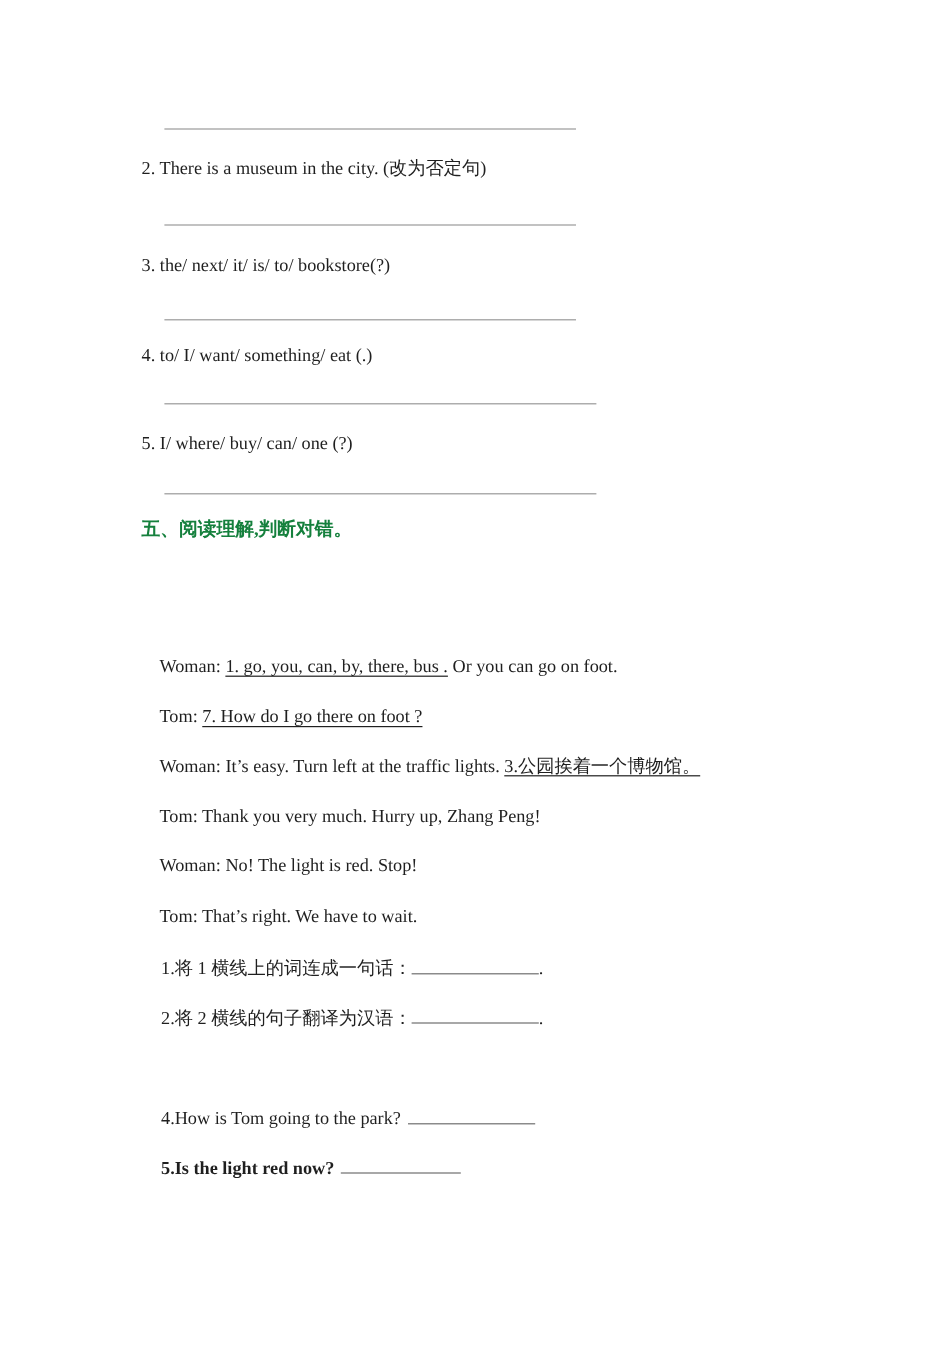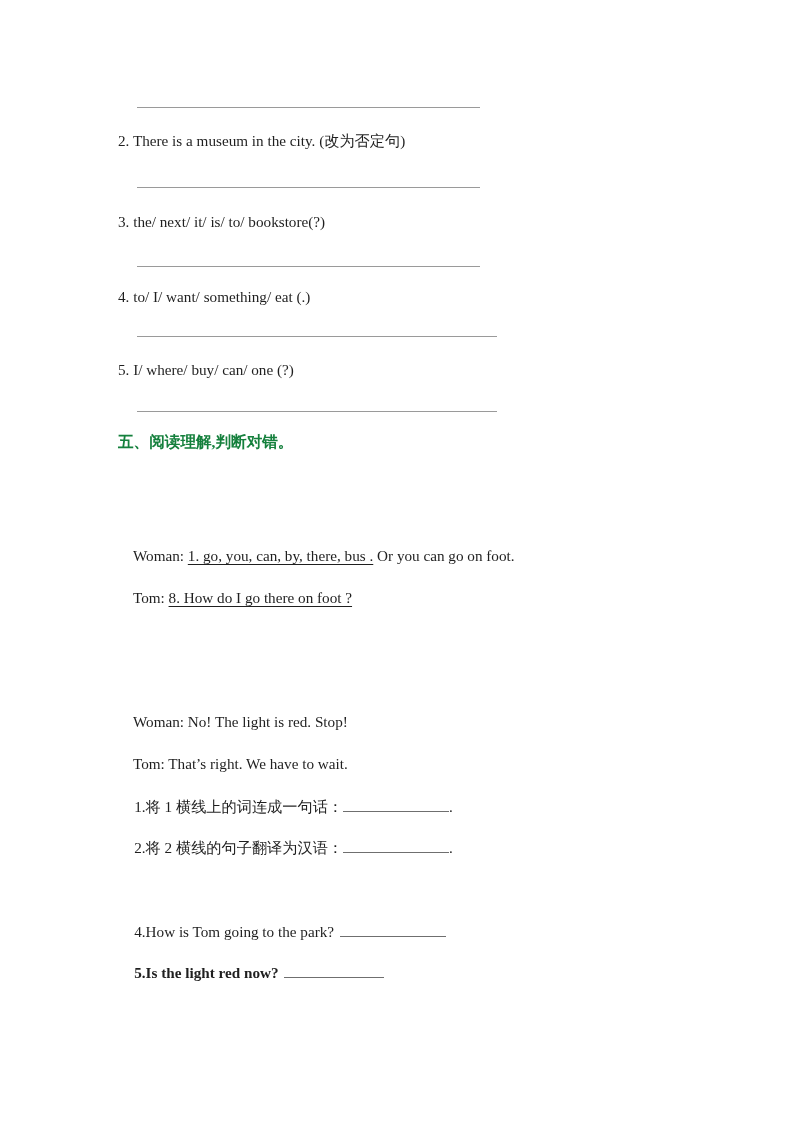--- a/index.html
+++ b/index.html
@@ -77,24 +77,30 @@
   <div class="rule" style="left:137px; top:411px; width:360px;"></div>
 
   <div class="sec-head" style="left:118px; top:432px;">五、阅读理解,判断对错。</div>
 
 
   <div class="t" style="left:118px; top:526px;">
     <span>Woman:</span><span> </span><span class="u">1. go, you, can, by, there, bus .</span><span> Or you can go on foot.</span>
   </div>
 
   <div class="t" style="left:118px; top:568px;">
-    <span>Tom:</span><span> </span><span class="u">8. How do I go there on foot ?</span>
+    <span>Tom:</span><span> </span><span class="u">7. How do I go there on foot ?</span>
   </div>
 
+  <div class="t" style="left:118px; top:609px;">
+    <span>Woman:</span><span> It’s easy. Turn left at the traffic lights. </span><span class="u">3.公园挨着一个博物馆。</span>
+  </div>
 
+  <div class="t" style="left:118px; top:651px;">
+    <span>Tom:</span><span> Thank you very much. Hurry up, Zhang Peng!</span>
+  </div>
 
   <div class="t" style="left:118px; top:692px;">
     <span>Woman:</span><span> No! The light is red. Stop!</span>
   </div>
 
   <div class="t" style="left:118px; top:734px;">
     <span>Tom:</span><span> That’s right. We have to wait.</span>
   </div>
 
   <div class="t" style="left:119px; top:777px;">

